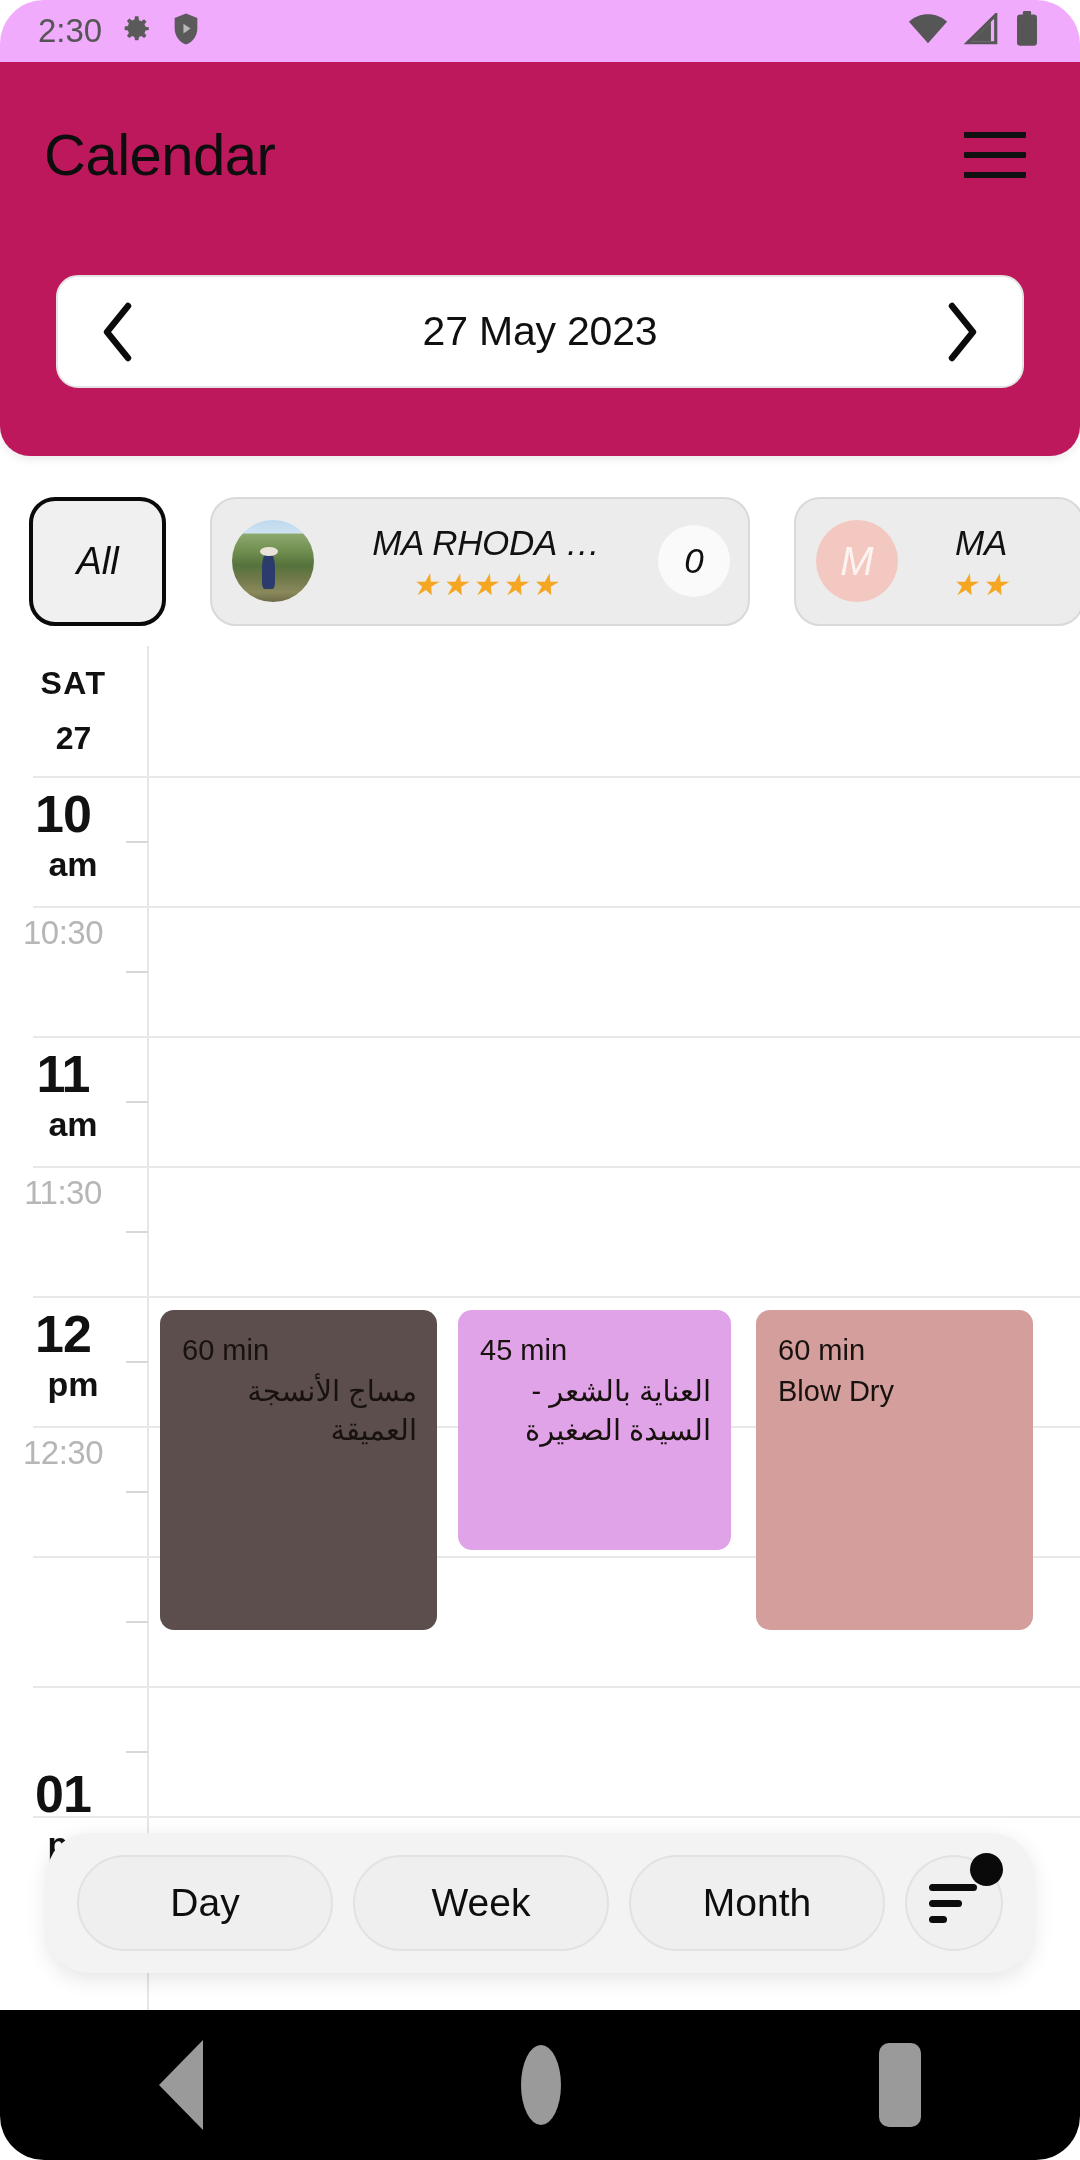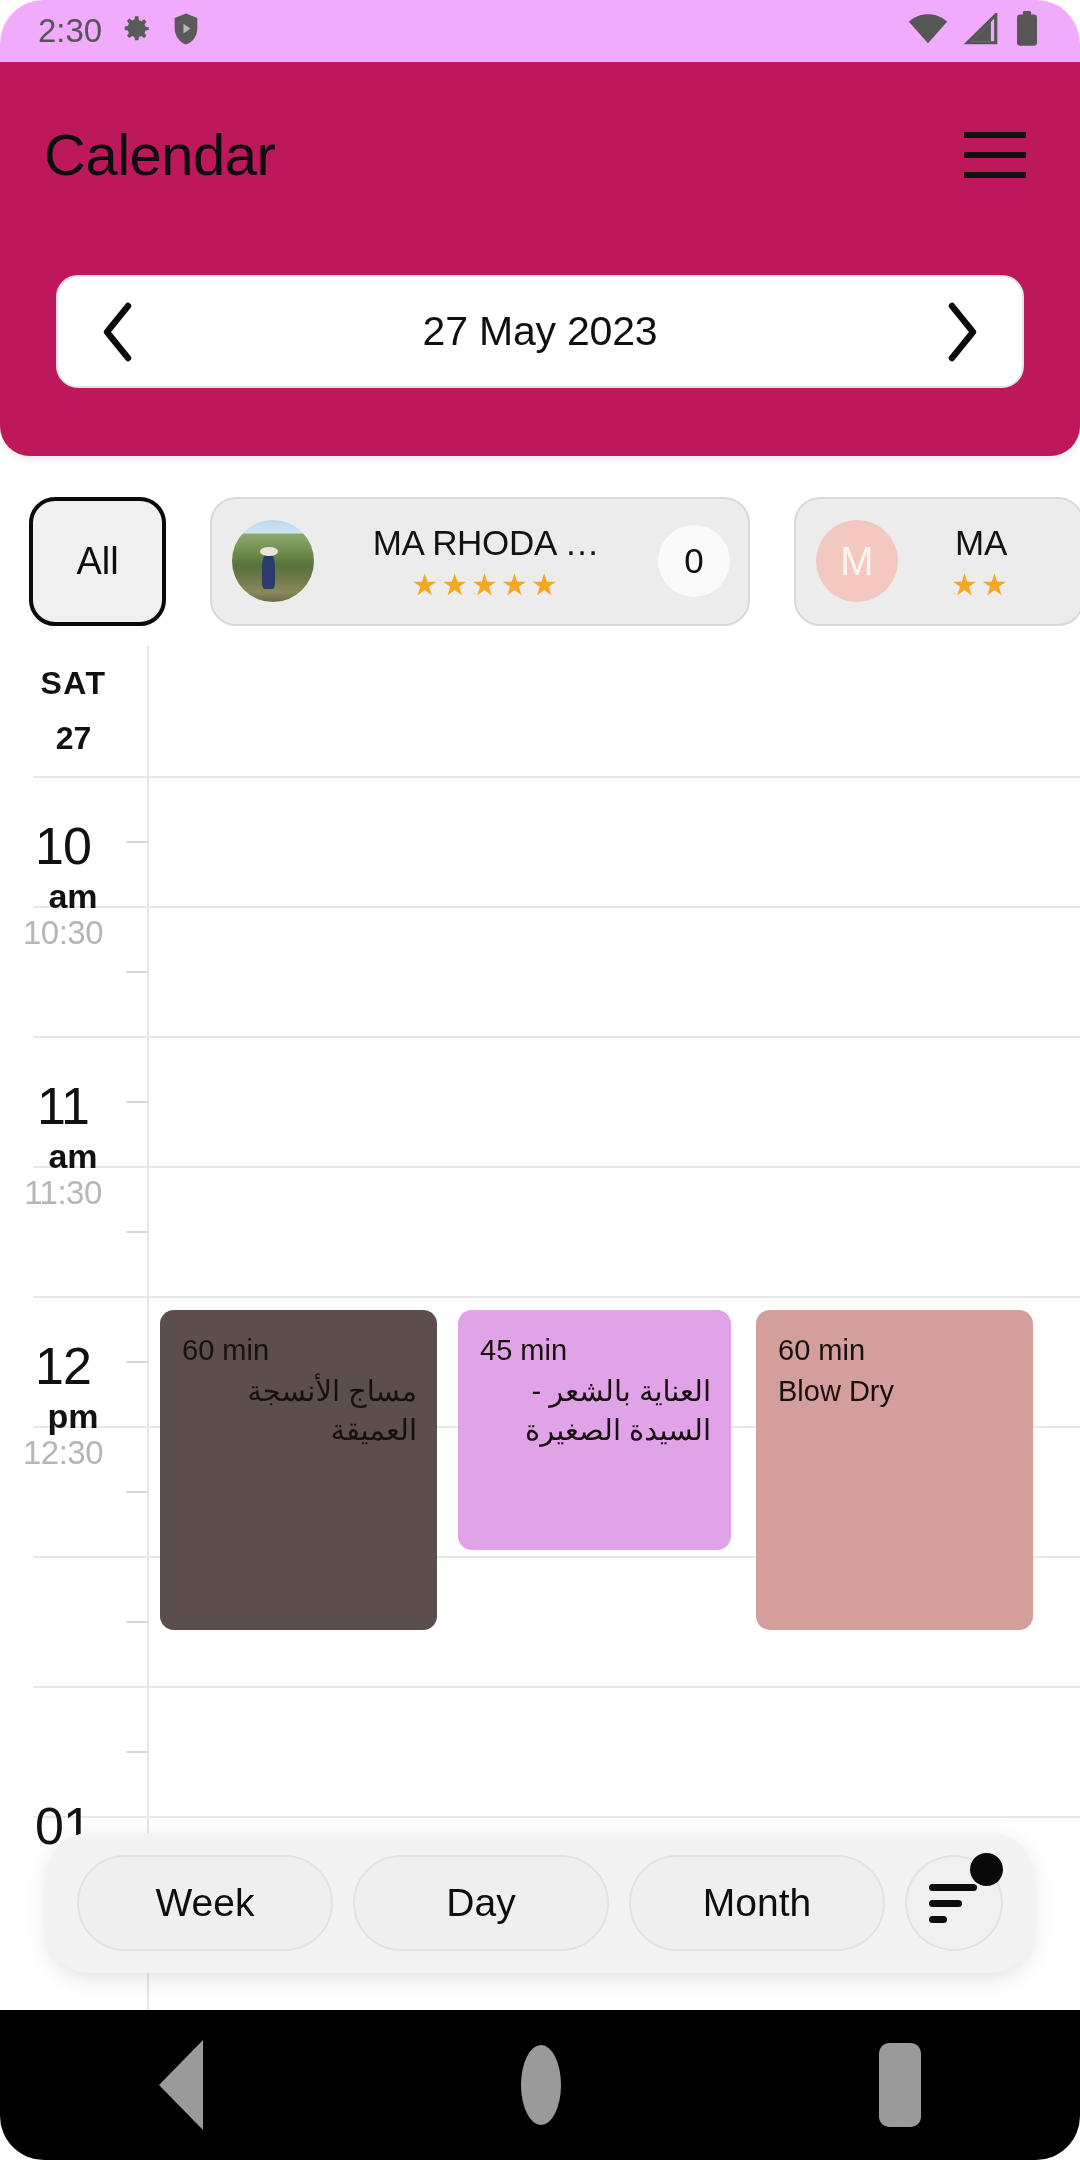--- a/index.html
+++ b/index.html
@@ -139,20 +139,21 @@
     top: 491px;
     left: 0;
     width: 1080px;
     height: 140px;
     display: flex;
     align-items: center;
     gap: 44px;
     padding-left: 29px;
     z-index: 20;
     overflow: hidden;
+    font-style: italic;
   }
   .chip-all {
     flex: 0 0 auto;
     width: 137px;
     height: 129px;
     background: #f0f0f0;
     border: 4px solid #0a0a0a;
     border-radius: 26px;
     display: flex;
     align-items: center;
@@ -314,24 +315,23 @@
   .hour-label {
     position: absolute;
     left: 0;
     width: 126px;
     text-align: center;
     color: #111111;
     line-height: 1.02;
   }
   .hour-label .hh {
     font-size: 52px;
-    font-weight: 400;
+    font-weight: 700;
     display: block;
     letter-spacing: -1px;
-    margin-top: 32px;
   }
   .hour-label .mer {
     font-size: 34px;
     font-weight: 700;
     display: block;
     margin-top: 6px;
     margin-left: 20px;
   }
   .half-label {
     position: absolute;
@@ -618,22 +618,22 @@
       <div class="ev-title rtl">العناية بالشعر - السيدة الصغيرة</div>
     </div>
 
     <div class="event" style="left:756px; top:664px; width:277px; height:320px; background:#d39e9c;">
       <div class="ev-dur">60 min</div>
       <div class="ev-title">Blow Dry</div>
     </div>
   </div>
 
   <div class="view-bar">
+    <div class="view-pill">Day</div>
     <div class="view-pill">Week</div>
-    <div class="view-pill">Day</div>
     <div class="view-pill">Month</div>
     <div class="filter-btn">
       <span class="fl l1"></span>
       <span class="fl l2"></span>
       <span class="fl l3"></span>
       <span class="filter-dot"></span>
     </div>
   </div>
 
   <div class="nav-bar">

